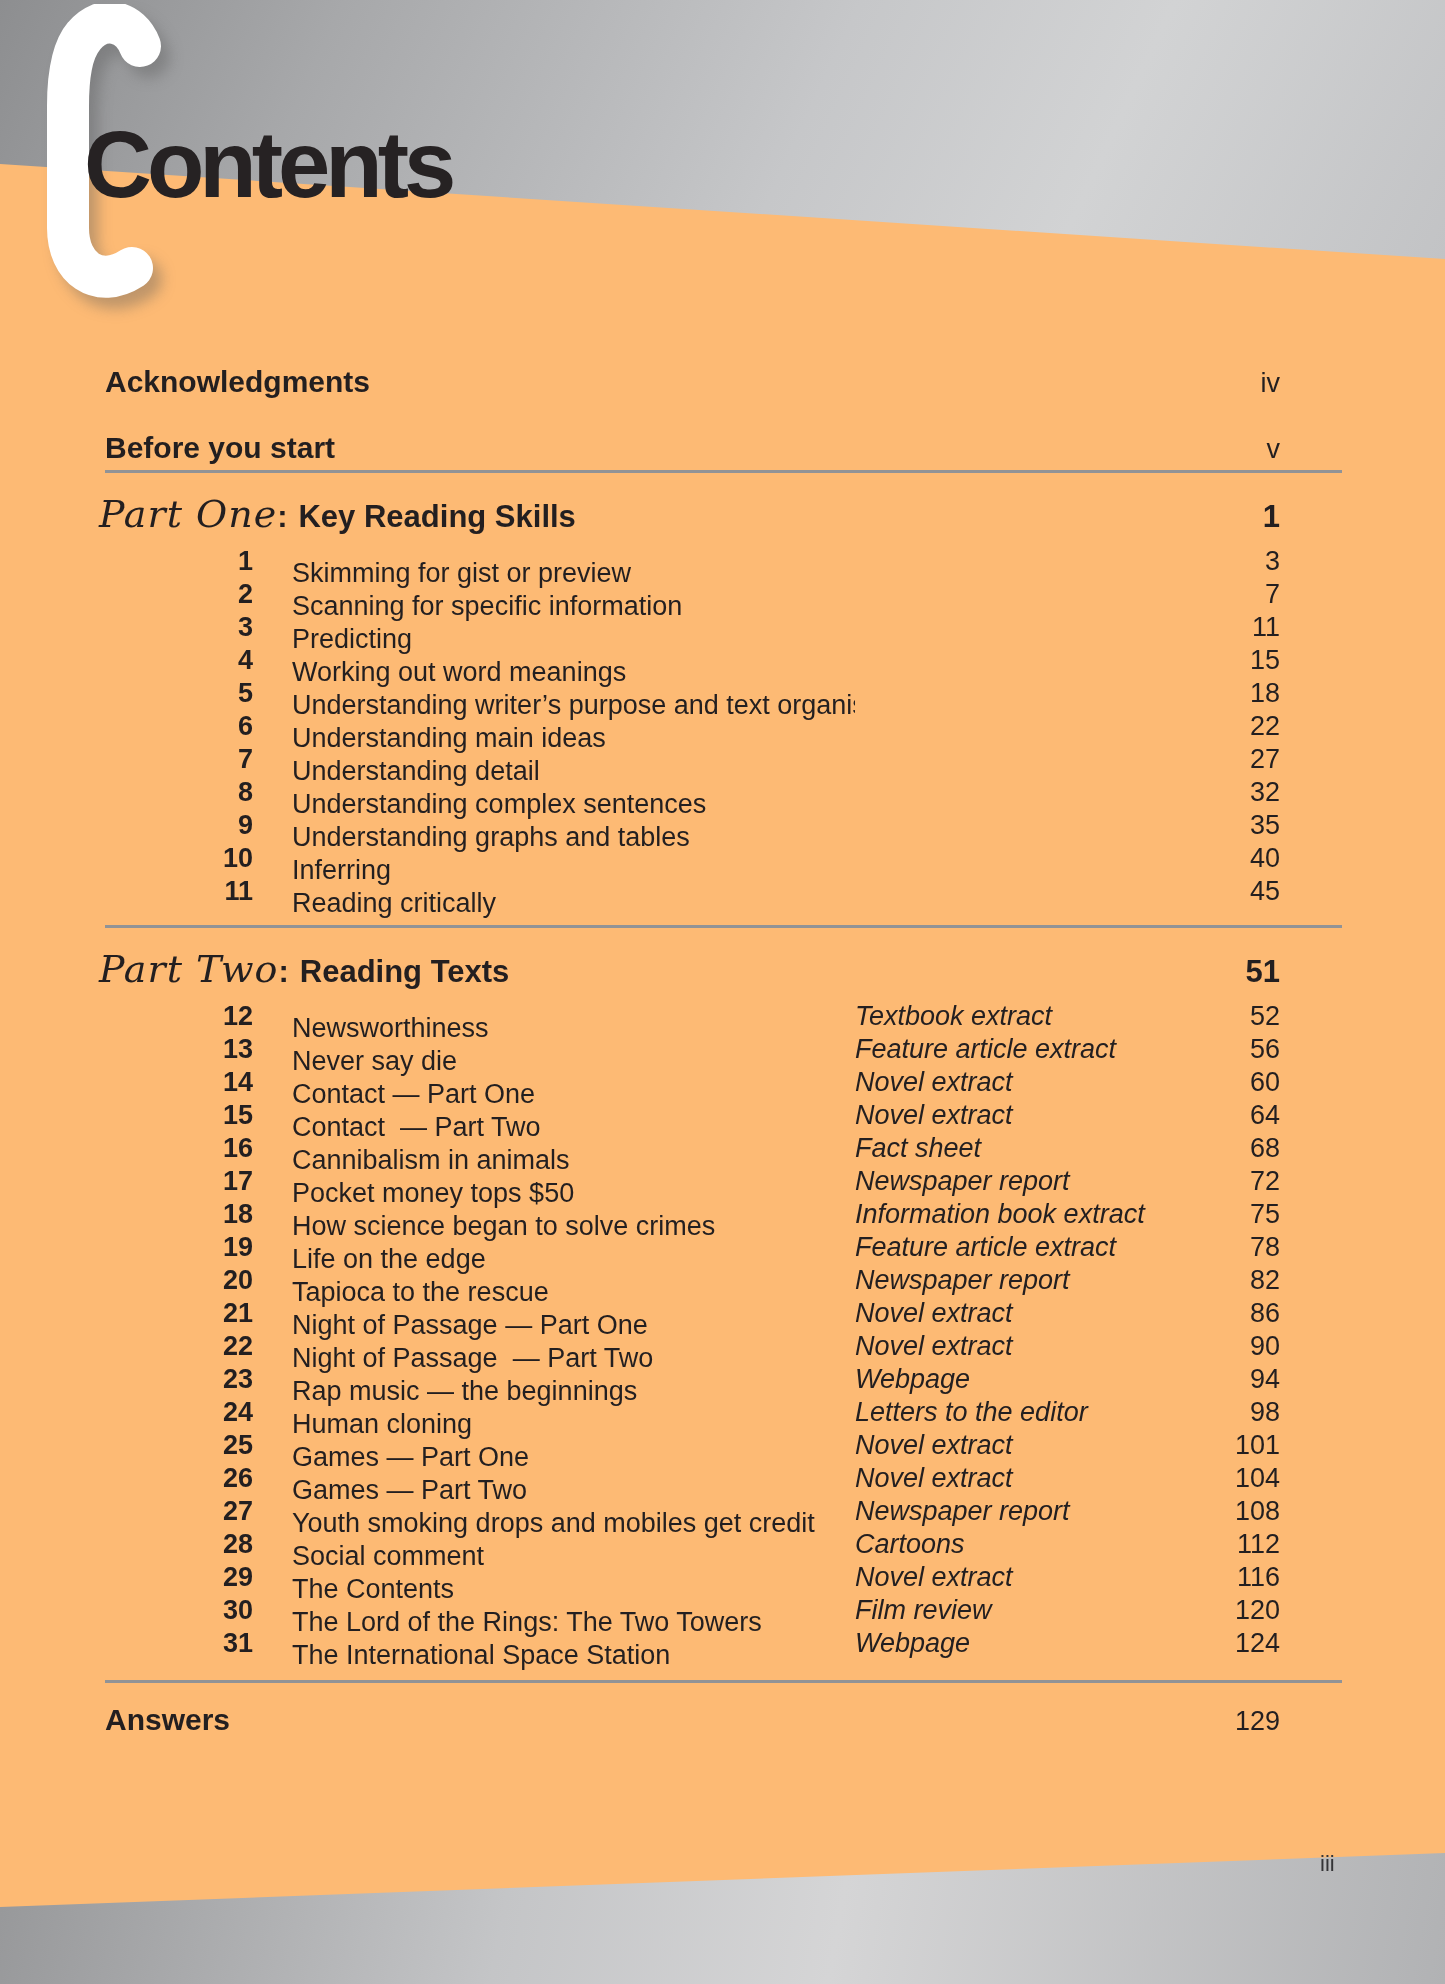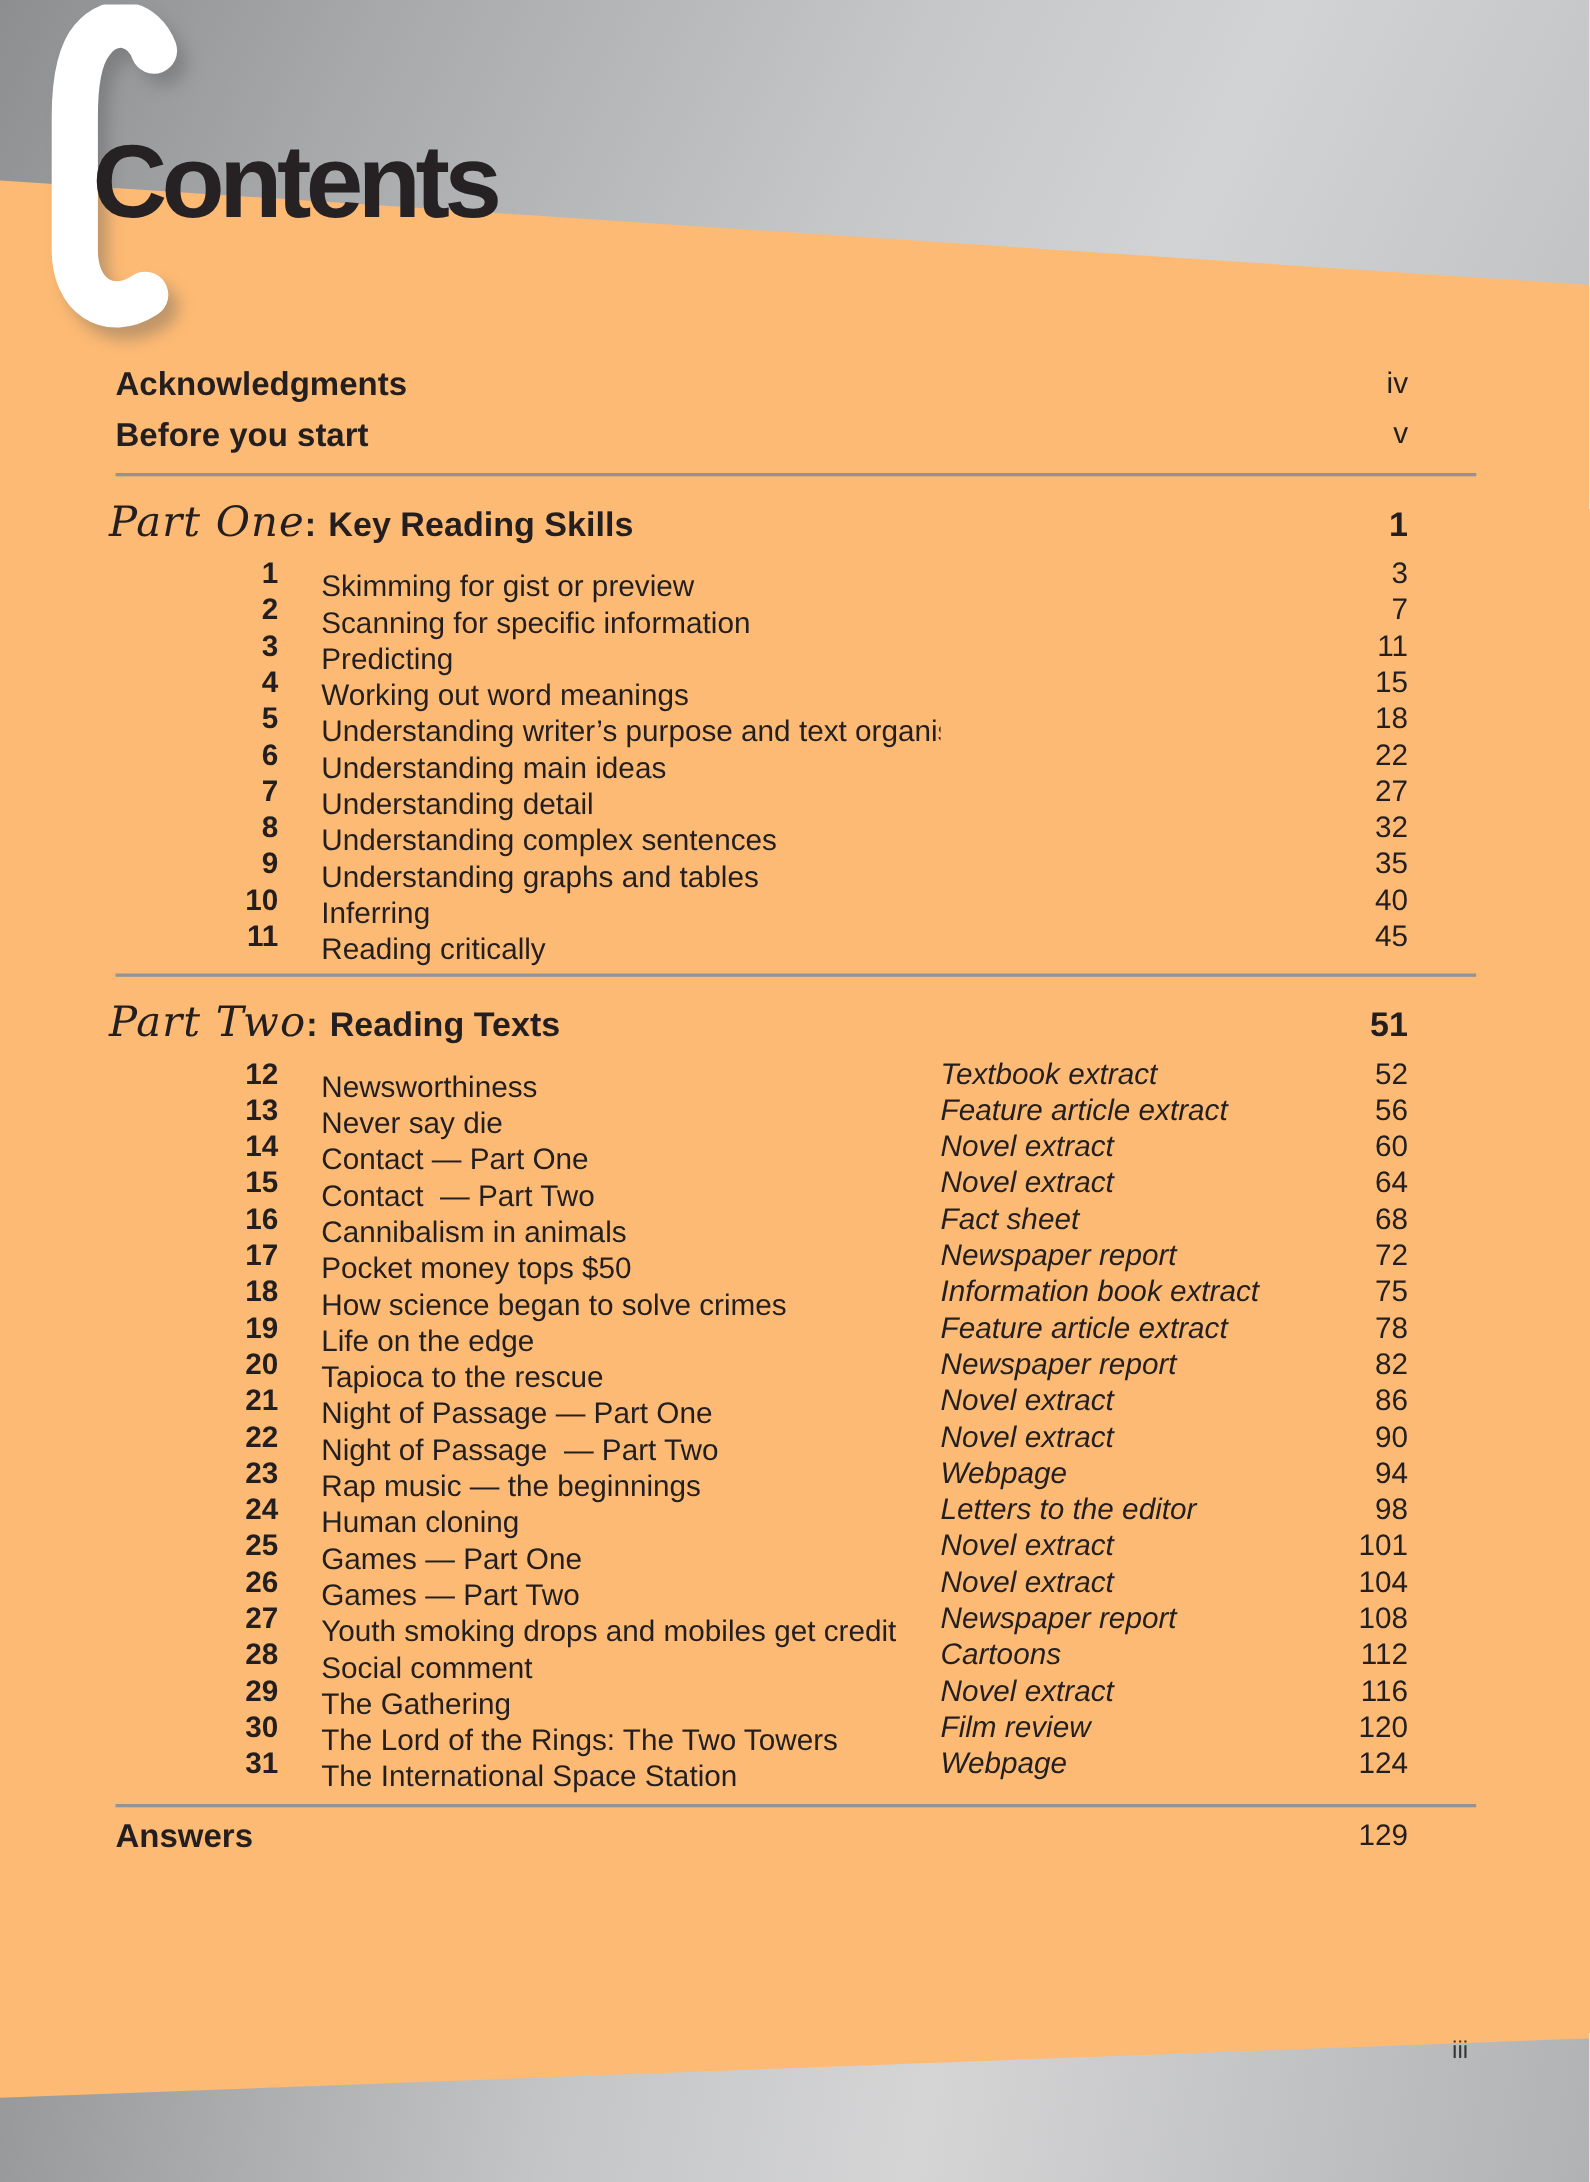--- a/index.html
+++ b/index.html
@@ -41,22 +41,23 @@
   
   .content {
     position: absolute;
     left: 105px; top: 0;
     width: 1237px;
   }
   .front-matter { padding-top: 333px; }
   .fm-row {
     display: flex;
     justify-content: space-between;
-    align-items: flex-start;
+    align-items: flex-end;
     height: 46px;
+    margin-top: 20px;
   }
   .fm-label { font-size: 30px; font-weight: bold; }
   .pg { font-size: 27px; padding-right: 62px; }
 
   .rule { height: 3px; background: #919396; margin-top: 5px; }
   .part:nth-child(2) .rule { margin-top: 17px; }
 
   .part-heading {
     display: flex;
     justify-content: space-between;
@@ -320,21 +321,21 @@
               <span class="item-page">108</span>
             </div>
             <div class="item-row">
               <span class="item-num">28</span>
               <span class="item-title">Social comment</span>
               <span class="item-type">Cartoons</span>
               <span class="item-page">112</span>
             </div>
             <div class="item-row">
               <span class="item-num">29</span>
-              <span class="item-title">The Gathering</span>
+              <span class="item-title">The Contents</span>
               <span class="item-type">Novel extract</span>
               <span class="item-page">116</span>
             </div>
             <div class="item-row">
               <span class="item-num">30</span>
               <span class="item-title">The Lord of the Rings: The Two Towers</span>
               <span class="item-type">Film review</span>
               <span class="item-page">120</span>
             </div>
             <div class="item-row">

